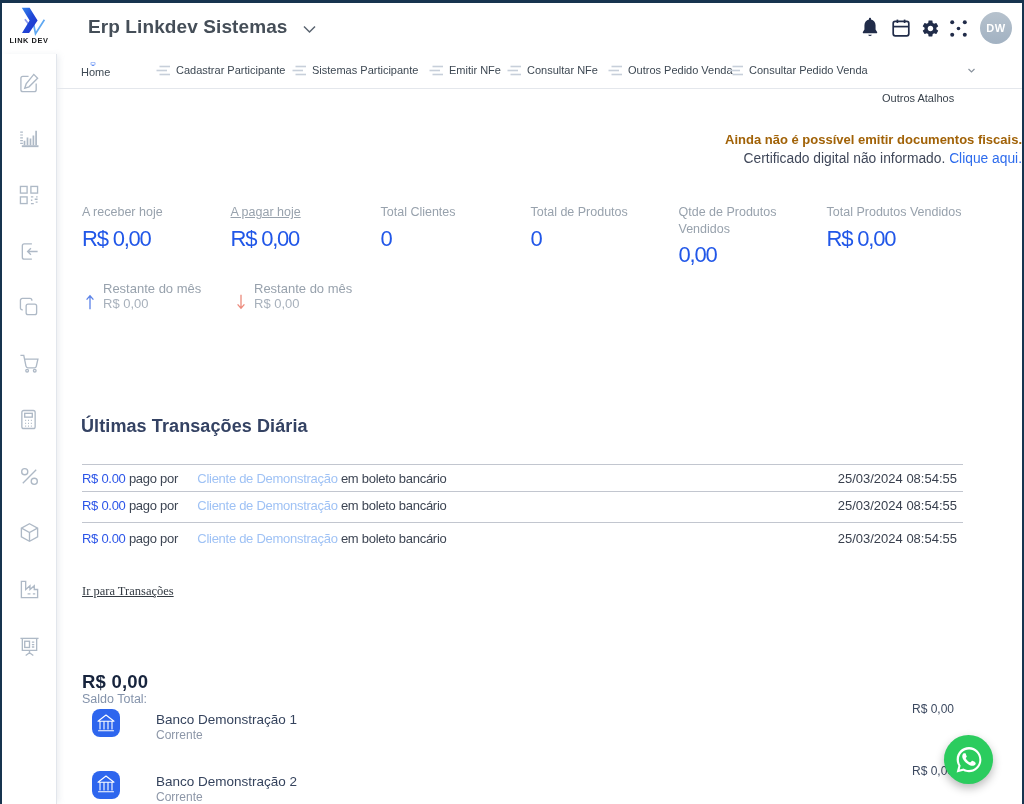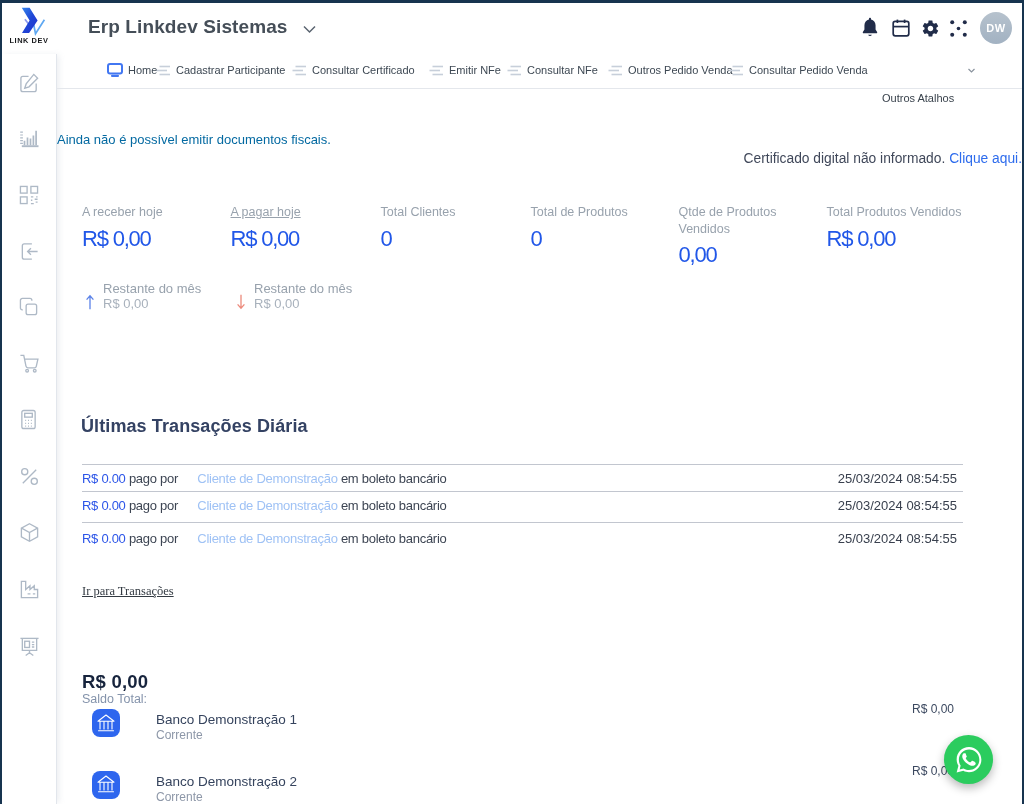--- a/index.html
+++ b/index.html
@@ -19,21 +19,21 @@
   display:flex; align-items:center; justify-content:center; letter-spacing:0.5px; }
 
 .sidebar { position:absolute; left:2px; top:54px; width:55px; height:750px; background:#fff; border-right:1px solid #e2e6ec; box-shadow:3px 0 6px -1px rgba(150,160,180,0.18); }
 .sb-ico { position:absolute; left:19px; }
 
 .navbar-border { position:absolute; left:57px; top:88px; width:965px; height:1px; background:#e4e7ec; }
 .nav-item { position:absolute; top:62px; display:flex; align-items:center; font-size:11px; color:#3d4853; white-space:nowrap; height:16px; }
 .nav-item svg { margin-right:5px; }
 .outros { position:absolute; left:882px; top:62px; font-size:11px; color:#39424c; height:16px; display:flex; align-items:center;margin-top:28px; }
 
-.alert1 { position:absolute; left:57px; top:132px; width:965px; text-align:left; font-size:13px; font-weight:normal; color:#0369a1; }
+.alert1 { position:absolute; left:57px; top:132px; width:965px; text-align:right; font-size:13px; font-weight:bold; color:#a16207; }
 .alert2 { position:absolute; left:57px; top:150.5px; width:965px; text-align:right; font-size:13.8px; color:#40485a; }
 .alert2 a { color:#2e6ced; text-decoration:none; }
 
 .stat-label { position:absolute; top:204px; font-size:12.5px; color:#98a2ad; line-height:16.5px; }
 .stat-value { position:absolute; font-size:22px; color:#2157e8; letter-spacing:-1.2px; }
 
 .rest { position:absolute; top:0; }
 .rest .lab { position:absolute; left:19px; top:281px; font-size:13px; color:#98a2ad; white-space:nowrap; }
 .rest .val { position:absolute; left:19px; top:295.5px; font-size:13px; color:#a8b1bc; white-space:nowrap; }
 .rest svg { position:absolute; left:0; top:294px; }
@@ -103,42 +103,42 @@
     <circle cx="14.8" cy="2.2" r="2" fill="#212c49"></circle>
   <circle cx="8.5" cy="8.5" r="1.8" fill="#212c49"></circle>
   <circle cx="2.2" cy="14.8" r="2" fill="#212c49"></circle>
     <circle cx="14.8" cy="14.8" r="2" fill="#212c49"></circle>
 </svg>
 <div class="avatar">DW</div>
 
 <div class="sidebar"></div>
 
 <div id="nav">
-    <div class="nav-item" style="left:107px;">
+    <div class="nav-item" style="left:81px;flex-direction:column;">
       <svg width="16" height="14" viewBox="0 0 16 14">
         <rect x="1" y="1" width="14" height="9.4" rx="2" fill="none" stroke="#4277f2" stroke-width="2"></rect>
         <rect x="4" y="11.8" width="8" height="2.2" rx="1.1" fill="#4277f2"></rect>
       </svg>
       <span>Home</span>
     </div>
     <div class="nav-item" style="left:156px;">
       <svg width="15" height="11" viewBox="0 0 15 11">
         <line x1="3.5" y1="1.5" x2="14" y2="1.5" stroke="#c7cfda" stroke-width="1.6"></line>
         <line x1="0.5" y1="5.5" x2="11" y2="5.5" stroke="#c7cfda" stroke-width="1.6"></line>
         <line x1="3.5" y1="9.5" x2="14" y2="9.5" stroke="#c7cfda" stroke-width="1.6"></line>
       </svg>
       <span>Cadastrar Participante</span>
     </div>
     <div class="nav-item" style="left:292px;">
       <svg width="15" height="11" viewBox="0 0 15 11">
         <line x1="3.5" y1="1.5" x2="14" y2="1.5" stroke="#c7cfda" stroke-width="1.6"></line>
         <line x1="0.5" y1="5.5" x2="11" y2="5.5" stroke="#c7cfda" stroke-width="1.6"></line>
         <line x1="3.5" y1="9.5" x2="14" y2="9.5" stroke="#c7cfda" stroke-width="1.6"></line>
       </svg>
-      <span>Consultar Certificado</span>
+      <span>Sistemas Participante</span>
     </div>
     <div class="nav-item" style="left:429px;">
       <svg width="15" height="11" viewBox="0 0 15 11">
         <line x1="3.5" y1="1.5" x2="14" y2="1.5" stroke="#c7cfda" stroke-width="1.6"></line>
         <line x1="0.5" y1="5.5" x2="11" y2="5.5" stroke="#c7cfda" stroke-width="1.6"></line>
         <line x1="3.5" y1="9.5" x2="14" y2="9.5" stroke="#c7cfda" stroke-width="1.6"></line>
       </svg>
       <span>Emitir NFe</span>
     </div>
     <div class="nav-item" style="left:507px;">

